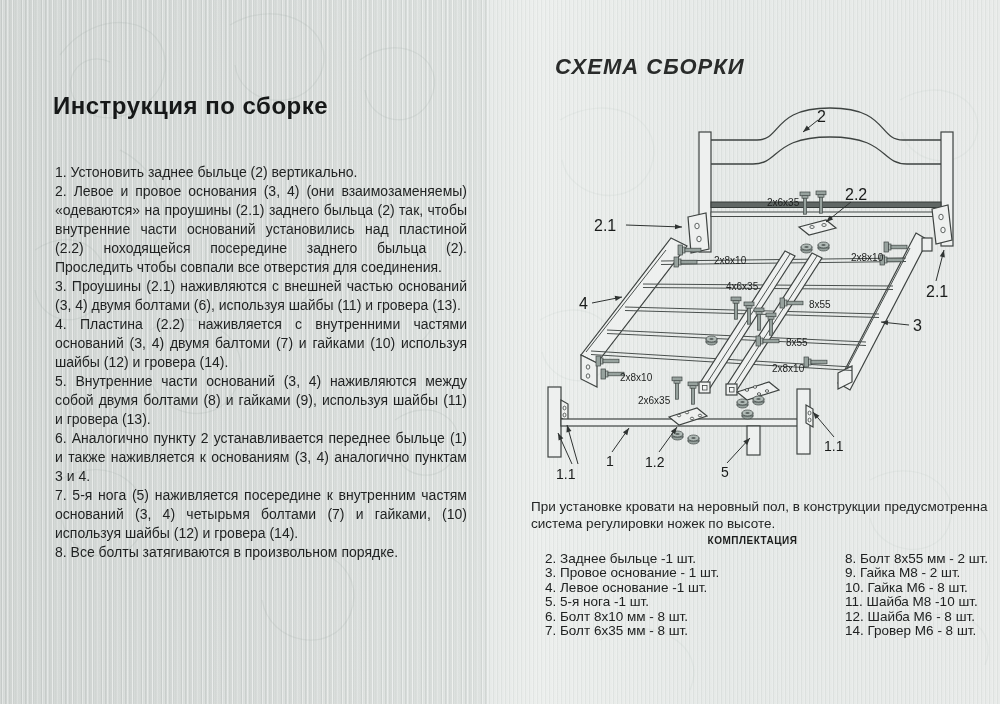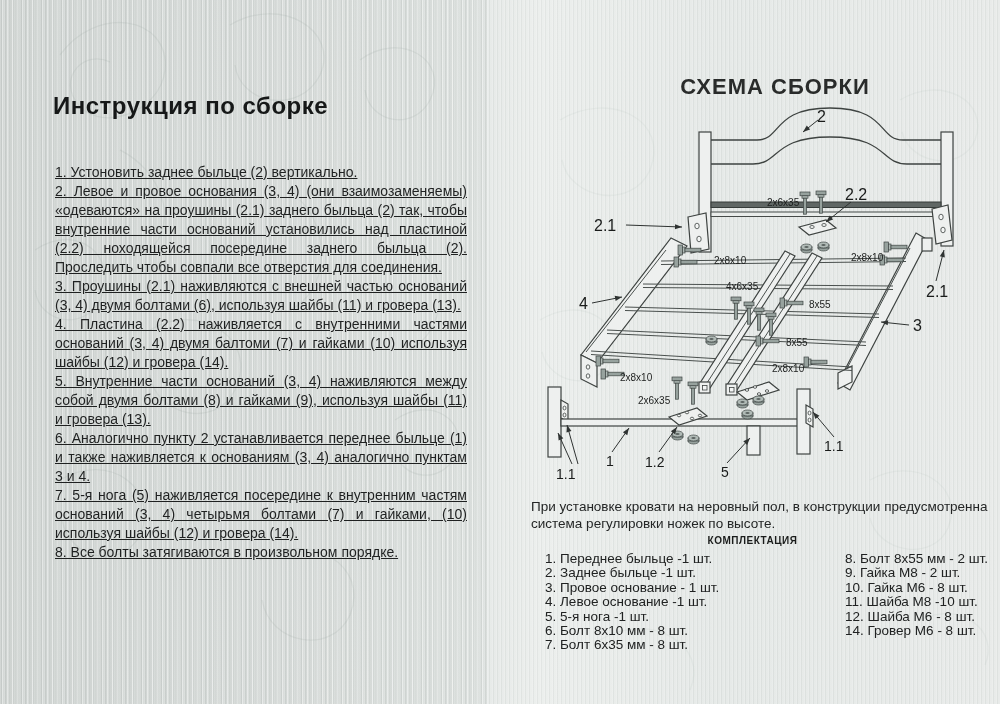--- a/index.html
+++ b/index.html
@@ -11,23 +11,23 @@
   .bg-stripes{position:absolute;inset:0;
     background:repeating-linear-gradient(90deg,rgba(255,255,255,.28) 0 1px,rgba(140,150,146,.10) 1px 2px,rgba(255,255,255,.13) 2px 4px);
     opacity:.85;}
   .bg-stripes-left{position:absolute;left:0;top:0;width:488px;height:704px;
     background:repeating-linear-gradient(90deg,rgba(116,126,121,.11) 0 2px,rgba(255,255,255,.26) 2px 3px,rgba(168,176,172,.13) 3px 5px);}
   .bg-floral{position:absolute;inset:0;}
   .instr-title{position:absolute;left:53px;top:80px;width:412px;text-align:left;
     font-size:24px;font-weight:bold;letter-spacing:.5px;color:#161818;margin-top:12px;}
   .instructions{position:absolute;left:55px;top:163px;width:412px;
     font-size:14px;line-height:19px;text-align:justify;}
-  .instructions p{margin:0;text-decoration:underline;}
-  .schema-title{position:absolute;left:555px;top:56px;width:440px;text-align:center;
-    font-size:22px;letter-spacing:1px;color:#292b2a;}
+  .instructions p{margin:0;}
+  .schema-title{position:absolute;left:555px;top:36px;width:440px;
+    font-size:22px;letter-spacing:1px;color:#292b2a;font-style:italic;}
   .diagram-svg{position:absolute;left:0;top:0;}
   .note{position:absolute;left:531px;top:484px;width:458px;
     font-size:13.5px;line-height:17px;color:#242626;}
   .kit-title{position:absolute;left:530px;top:525px;width:445px;text-align:center;
     font-size:10px;font-weight:bold;letter-spacing:.5px;color:#1a1c1b;}
   .kit-col{position:absolute;top:552px;font-size:13.5px;line-height:14.4px;color:#202222;}
   .kit-left{left:545px;width:250px;}
   .kit-right{left:797px;width:200px;margin-left:48px;}
   .kit-col div{white-space:nowrap;}
   
@@ -297,21 +297,20 @@
         </g>
       <text class="plabel-sm" x="824" y="451">1.1</text>
     </g>
   </svg>
 
   <p class="note">При установке кровати на неровный пол, в конструкции предусмотренна система регулировки ножек по высоте.</p>
 
   <h3 class="kit-title">КОМПЛЕКТАЦИЯ</h3>
 
   <div class="kit-col kit-left">
-    <div>1. Переднее быльце -1 шт.</div>
     <div>2. Заднее быльце -1 шт.</div>
     <div>3. Провое основание - 1 шт.</div>
     <div>4. Левое основание -1 шт.</div>
     <div>5. 5-я нога -1 шт.</div>
     <div>6. Болт 8x10 мм - 8 шт.</div>
     <div>7. Болт 6x35 мм - 8 шт.</div>
   </div>
 
   <div class="kit-col kit-right">
     <div>8. Болт 8x55 мм - 2 шт.</div>

